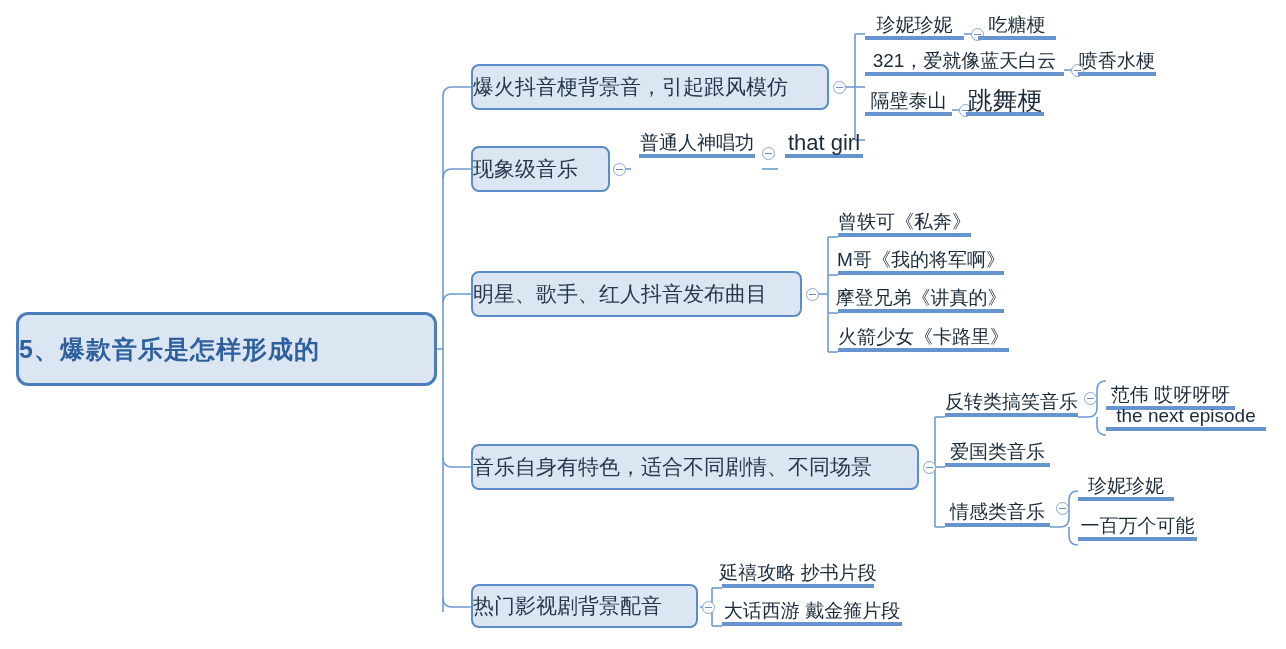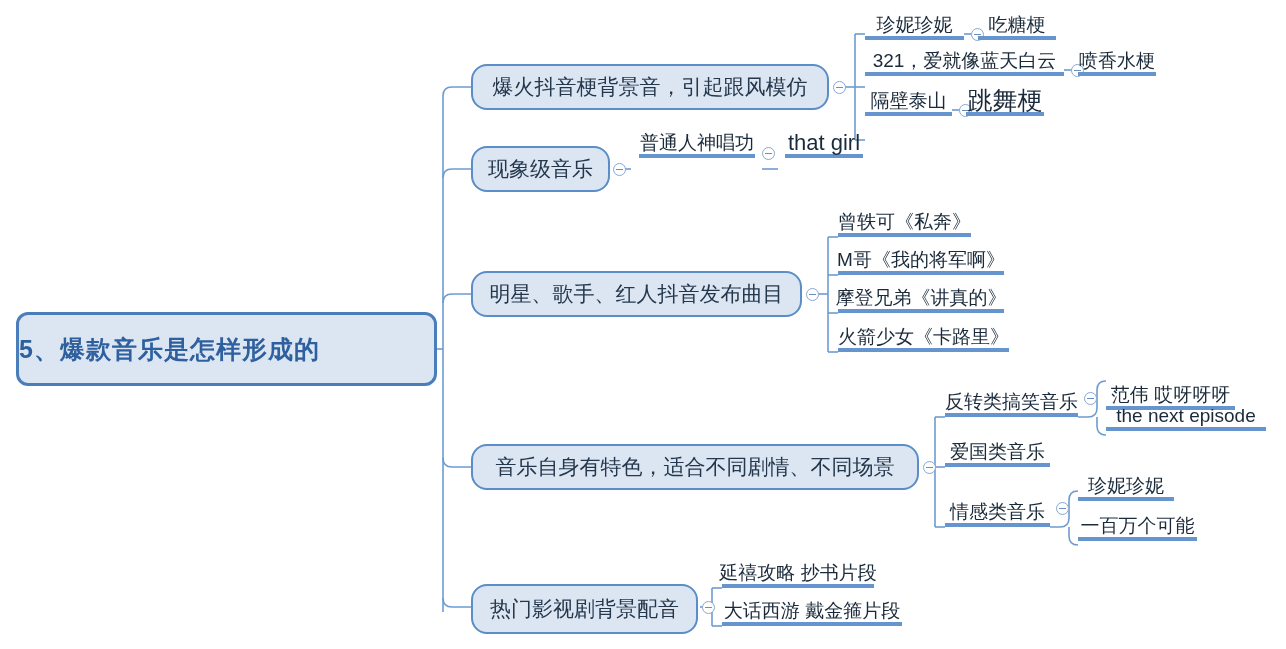--- a/index.html
+++ b/index.html
@@ -39,24 +39,24 @@
     letter-spacing: 1px;
     white-space: nowrap;
   }
 
   
   .branch-node {
     position: absolute;
     box-sizing: border-box;
     background: #dce6f2;
     border: 2px solid #5b8dc8;
-    border-radius: 16px;
+    border-radius: 8px;
     display: flex;
     align-items: center;
-    justify-content: center;
+    justify-content: flex-start;
     color: #24374d;
     white-space: nowrap;
   }
 
   
   .leaf-node {
     position: absolute;
     box-sizing: border-box;
     white-space: nowrap;
     color: #1a2a3a;
@@ -247,21 +247,21 @@
     <span>情感类音乐</span>
   </div>
   <div class="toggle" style="left:1056px; top:502px;"></div>
   <div class="leaf-node" style="left:1078px; top:475px; width:96px; height:26px; font-size:19px;">
     <span>珍妮珍妮</span>
   </div>
   <div class="leaf-node" style="left:1078px; top:515px; width:119px; height:26px; font-size:19px;">
     <span>一百万个可能</span>
   </div>
 
-  <div class="branch-node" style="left:471px; top:584px; width:227px; height:50px; font-size:21px;">
+  <div class="branch-node" style="left:471px; top:584px; width:227px; height:44px; font-size:21px;">
     <span>热门影视剧背景配音</span>
   </div>
   <div class="toggle" style="left:702px; top:601px;"></div>
 
   <div class="leaf-node" style="left:722px; top:562px; width:152px; height:26px; font-size:19px;">
     <span>延禧攻略 抄书片段</span>
   </div>
   <div class="leaf-node" style="left:722px; top:600px; width:180px; height:26px; font-size:19px;">
     <span>大话西游 戴金箍片段</span>
   </div>

